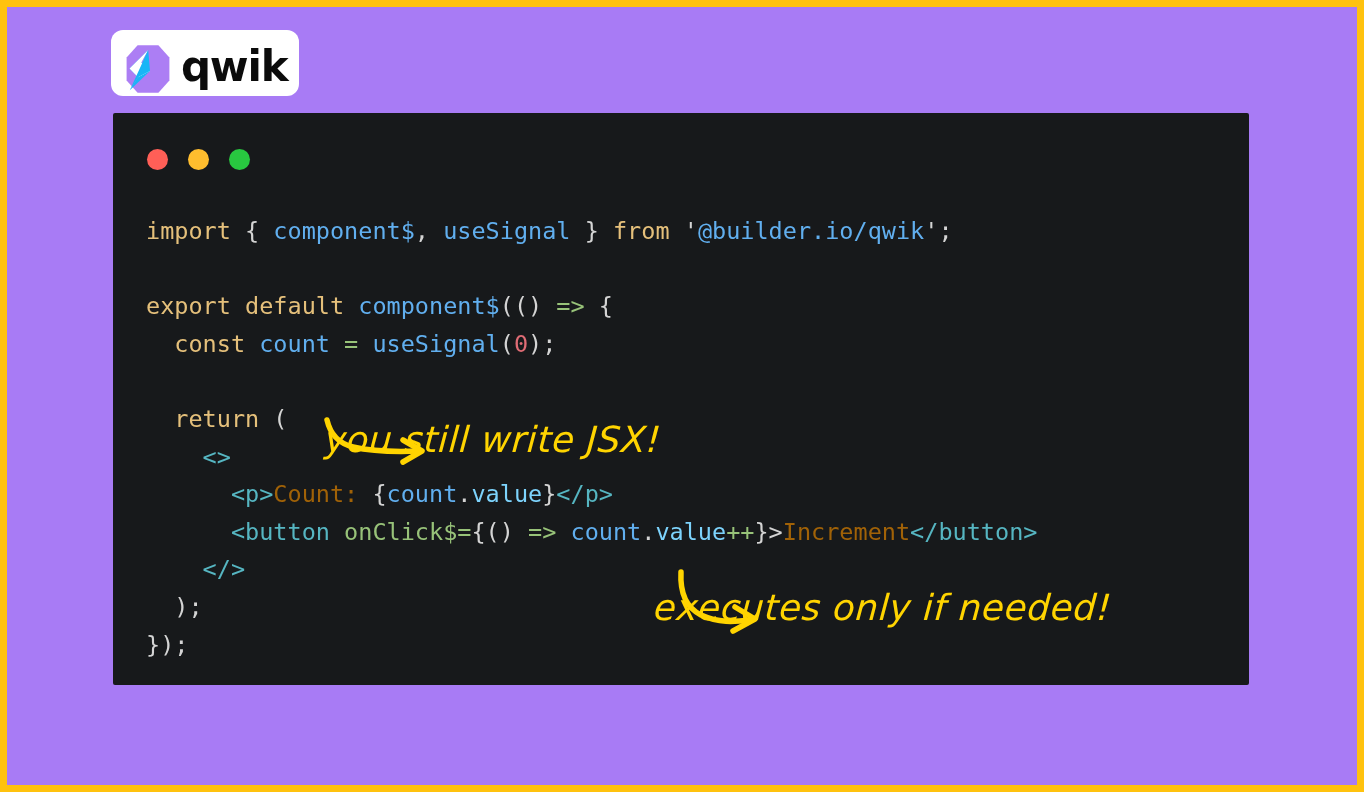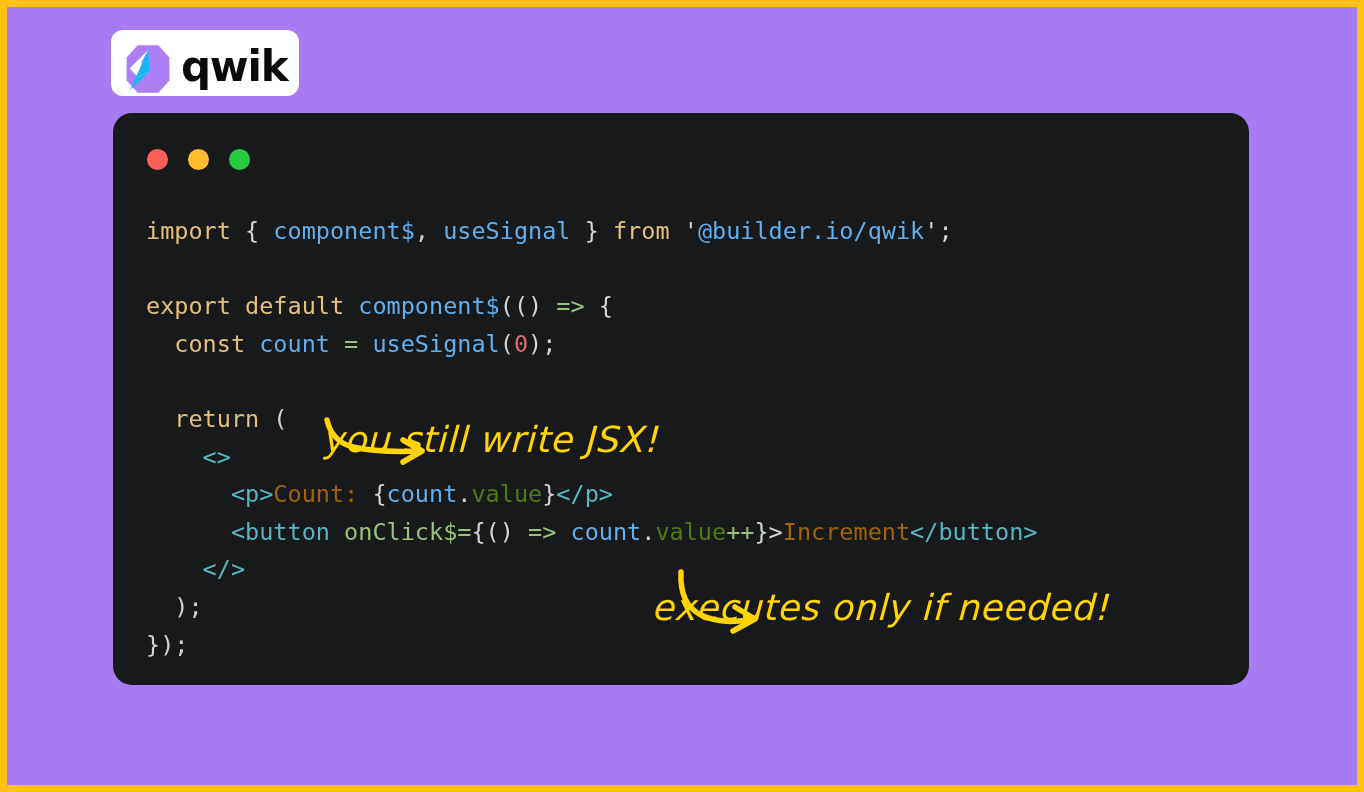--- a/index.html
+++ b/index.html
@@ -66,21 +66,21 @@
   }
 
   
   #code-card {
     position: absolute;
     left: 106px;
     top: 106px;
     width: 1136px;
     height: 572px;
     background: #17191B;
-    border-radius: 19px;
+    border-radius: 2px;
     overflow: hidden;
   }
 
   #traffic-lights {
     position: absolute;
     left: 34px;
     top: 36px;
     display: flex;
     gap: 20px;
   }
@@ -105,21 +105,21 @@
   
   .t-kw   { color: #E5C07B; }  
   .t-fn   { color: #61AFEF; }  
   .t-punc { color: #D4D4D4; }  
   .t-op   { color: #98C379; }  
   .t-str  { color: #61AFEF; }  
   .t-quote{ color: #D4D4D4; }  
   .t-num  { color: #E06C75; }  
   .t-tag  { color: #56B6C2; }  
   .t-text { color: #a16207; }  
-  .t-prop { color: #4d7c0f; margin-top: 11px; }  
+  .t-prop { color: #7dd3fc; margin-top: 11px; }  
 
   
   .annotation {
     position: absolute;
     font-family: "DejaVu Sans", sans-serif;
     color: #FFD400;
     font-size: 36px;
     font-weight: 400;
     font-style: italic;
     letter-spacing: 0.5px;

